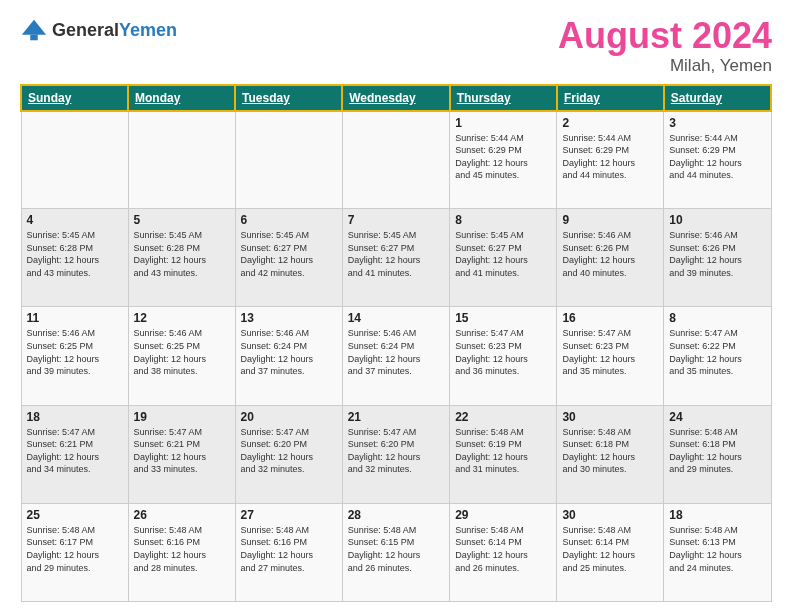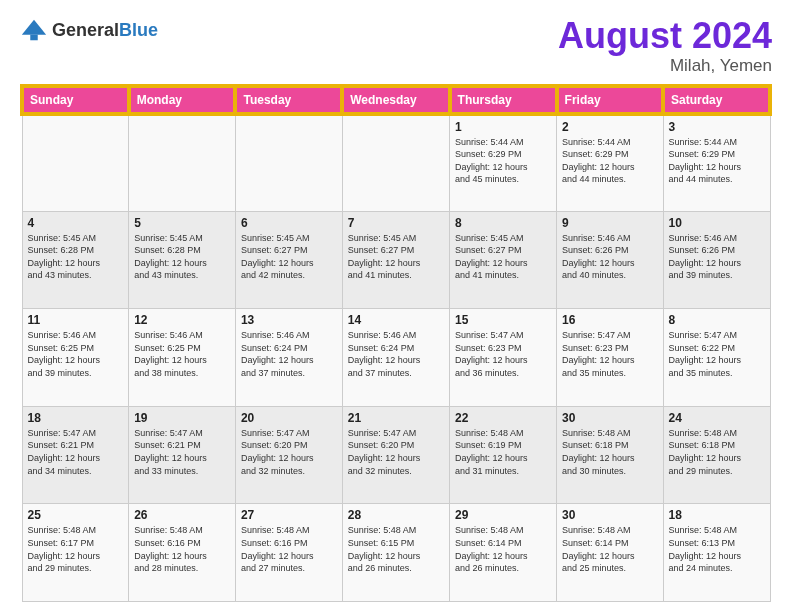--- a/index.html
+++ b/index.html
@@ -41,41 +41,42 @@
     .logo-icon {
       width: 28px;
       height: 28px;
     }
     .title-block {
       text-align: right;
     }
     .month-year {
       font-size: 36px;
       font-weight: bold;
-      color: #6d28d9;
+      color: #ec4899;
       line-height: 1.1;
       margin-left: 13px;
     }
     .location {
       font-size: 17px;
       color: #555;
     }
     .calendar {
       width: 100%;
       border-collapse: collapse;
       flex: 1;
     }
     .calendar thead th {
-      background: #ec4899;
+      background: #0f766e;
       color: #fff;
       font-size: 12px;
       font-weight: bold;
       padding: 5px 6px;
       text-align: left;
-      border: 4px solid #eab308;
+      border: 2px solid #eab308;
+      text-decoration: underline;
     }
     .calendar tbody td {
       border: 1px solid #ccc;
       vertical-align: top;
       padding: 4px 5px;
       font-size: 9.5px;
       color: #333;
       width: 108px;
       height: 80px;
     }
@@ -108,21 +109,21 @@
 <body>
 
 <div class="page">
   <div class="header">
     <div class="logo">
       <svg class="logo-icon" viewBox="0 0 30 30" xmlns="http://www.w3.org/2000/svg">
         <polygon points="15,4 28,20 2,20" fill="#2a7abf"></polygon>
         <rect x="11" y="20" width="8" height="6" fill="#2a7abf"></rect>
       </svg>
       <div>
-        <span class="logo-text-general">General</span><span class="logo-text-blue">Blue</span>
+        <span class="logo-text-general">General</span><span class="logo-text-blue">Yemen</span>
       </div>
     </div>
     <div class="title-block">
       <div class="month-year">August 2024</div>
       <div class="location">Milah, Yemen</div>
     </div>
   </div>
 
   <table class="calendar">
     <thead>

